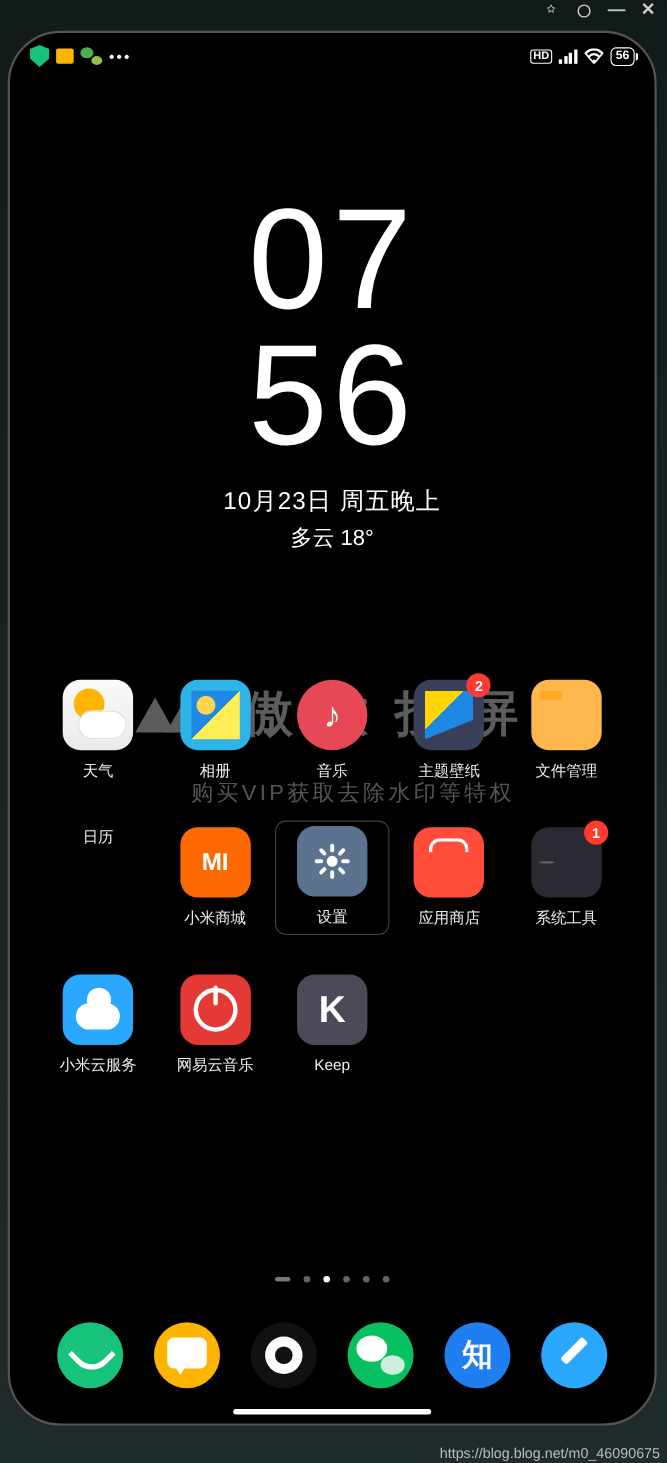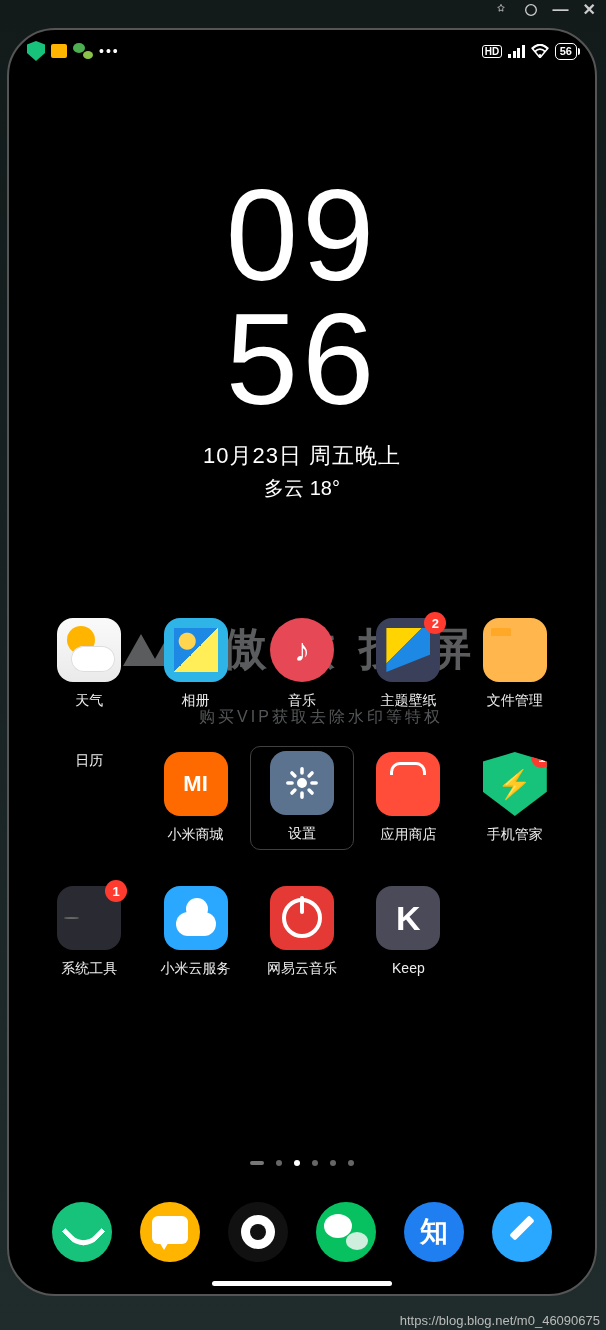--- a/index.html
+++ b/index.html
@@ -77,21 +77,21 @@
   .ic-cloud::after{content:""; position:absolute; width:22px; height:22px; background:#fff; border-radius:50%; top:12px; left:22px;}
   .ic-netease{ background:#e53935; color:#fff;}
   .ic-netease::before{content:""; position:absolute; width:32px; height:32px; border:4px solid #fff; border-radius:50%; }
   .ic-netease::after{content:""; position:absolute; width:4px; height:18px; background:#fff; left:30px; top:10px; border-radius:2px;}
   .ic-keep{ background:#4a4a58; color:#fff; font-size:34px; font-weight:600; font-family:Arial;}
   
   .watermark { position:absolute; left:0; right:0; top:590px; text-align:center; pointer-events:none; opacity:0.45; }
   .watermark .line1 { font-size:44px; font-weight:700; color:#c9ccce; letter-spacing:6px; display:flex; align-items:center; justify-content:center; gap:12px;}
   .watermark .logo { display:inline-flex; }
   .watermark .logo i{ width:0;height:0; border-left:18px solid transparent; border-right:18px solid transparent; border-bottom:32px solid #c9ccce; margin:0 -4px;}
-  .watermark .line2 { margin-top:28px; font-size:16px; color:#b8bdc0; letter-spacing:3px;padding-left:38px;}
+  .watermark .line2 { margin-top:28px; font-size:20px; color:#b8bdc0; letter-spacing:3px;padding-left:38px;}
   
   .pager { position:absolute; left:0; right:0; bottom:128px; display:flex; justify-content:center; gap:12px; align-items:center;}
   .pager .bar{ width:14px; height:4px; background:#777; border-radius:2px;}
   .pager .dot{ width:6px; height:6px; background:#666; border-radius:50%;}
   .pager .dot.active{ background:#fff;}
   
   .dock { position:absolute; left:0; right:0; bottom:32px; padding:0 34px; display:grid; grid-template-columns:repeat(6,1fr); column-gap:10px;}
   .dock .app .icon-slot{ width:60px; height:60px; border-radius:50%; margin-bottom:0;}
   .ic-phone{ background:#17c37b;}
   .ic-phone::before{content:""; position:absolute; width:26px; height:26px; border:5px solid #fff; border-top:none; border-right:none; border-radius:0 0 0 20px; transform:rotate(-45deg); left:16px; top:14px;}
@@ -158,21 +158,21 @@
                 <path d="M1 6 Q12 -5 23 6" fill="none" stroke="#fff" stroke-width="2.5"></path>
                 <path d="M5 10 Q12 3 19 10" fill="none" stroke="#fff" stroke-width="2.5"></path>
                 <circle cx="12" cy="15" r="2" fill="#fff"></circle>
               </svg>
           </span>
           <span class="battery">56</span>
         </div>
       </div>
 
       <div class="clock-widget">
-        <div class="clock-hh">09</div>
+        <div class="clock-hh">07</div>
         <div class="clock-mm">56</div>
         <div class="date-line">10月23日 周五晚上</div>
         <div class="weather-line">多云  18°</div>
       </div>
 
       <div class="watermark">
         <div class="line1">
           <span class="logo">
               <i></i>
               <i></i>
@@ -220,26 +220,20 @@
               <svg viewBox="0 0 24 24">
                 <circle cx="12" cy="12" r="3" fill="#fff"></circle>
                 <path d="M12 2v3M12 19v3M2 12h3M19 12h3M4.9 4.9l2.1 2.1M17 17l2.1 2.1M4.9 19.1l2.1-2.1M17 7l2.1-2.1" stroke="#fff" stroke-width="2.5" stroke-linecap="round"></path>
               </svg>
             </div>
             <div class="label">设置</div>
           </div>
           <div class="app">
             <div class="icon-slot ic-appstore"></div>
             <div class="label">应用商店</div>
-          </div>
-          <div class="app">
-            <div class="icon-slot ic-security">
-              <span class="badge">1</span>
-            </div>
-            <div class="label">手机管家</div>
           </div>
           <div class="app">
             <div class="icon-slot ic-tools">
               <i></i>
               <i></i>
               <i></i>
               <i></i>
               <i></i>
               <i></i>
               <i></i>

